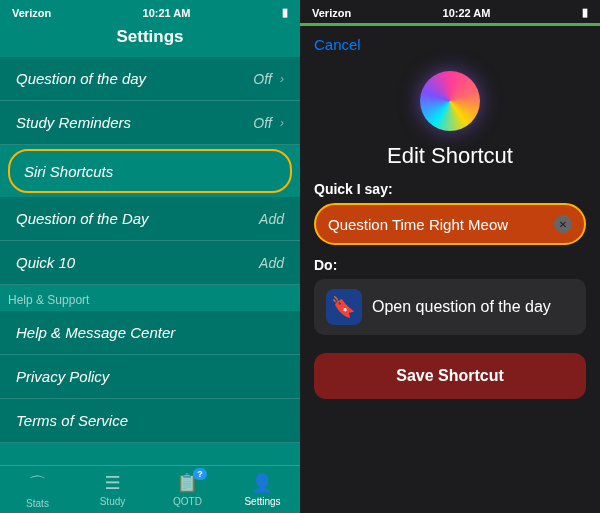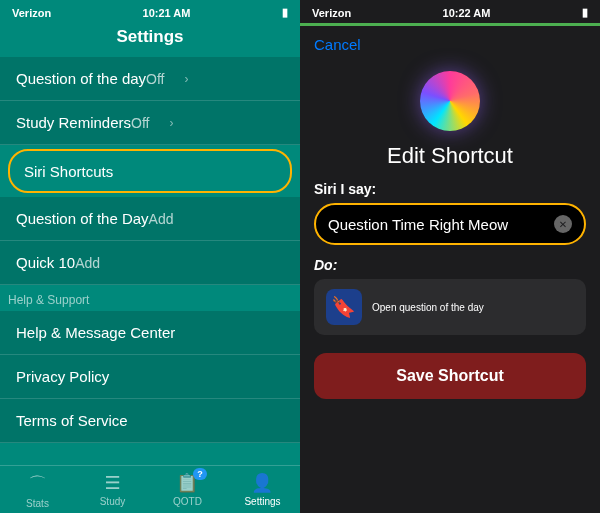--- a/index.html
+++ b/index.html
@@ -37,47 +37,48 @@
       font-weight: 600;
     }
 
     .settings-list {
       flex: 1;
       overflow: hidden;
     }
 
     .settings-item {
       display: flex;
-      justify-content: flex-start;
+      justify-content: space-between;
       align-items: center;
       padding: 12px 16px;
       border-bottom: 1px solid rgba(255,255,255,0.15);
       background: rgba(0,0,0,0.15);
       min-height: 44px;
+      font-style: italic;
     }
 
     .settings-item.highlighted {
       background: transparent;
       border: 2px solid #FFB300;
       border-radius: 20px;
       margin: 4px 8px;
       padding: 7px 14px;
     }
 
     .settings-item-text {
       font-size: 15px;
       color: white;
     }
 
     .settings-item-value {
       font-size: 14px;
       color: rgba(255,255,255,0.7);
       display: flex;
       align-items: center;
-      gap: 16px;
+      gap: 4px;
     }
 
     .section-header {
       padding: 8px 8px 4px;
       font-size: 12px;
       color: rgba(255,255,255,0.6);
       background: transparent;
     }
 
     .chevron {
@@ -207,21 +208,21 @@
 
     .when-i-say {
       padding: 0 14px 6px;
       font-size: 14px;
       color: white;
       font-weight: 600;
     }
 
     .phrase-input-container {
       margin: 0 14px 12px;
-      background: #000000;
+      background: #c2410c;
       border-radius: 22px;
       border: 2px solid #FFB300;
       display: flex;
       align-items: center;
       padding: 10px 12px;
     }
 
     .phrase-text {
       flex: 1;
       font-size: 15px;
@@ -239,21 +240,20 @@
       font-size: 10px;
       color: #1C1C1E;
       cursor: pointer;
     }
 
     .do-label {
       padding: 0 14px 6px;
       font-size: 14px;
       color: white;
       font-weight: 600;
-      font-style: italic;
     }
 
     .do-container {
       margin: 0 14px 14px;
       background: #2C2C2E;
       border-radius: 10px;
       padding: 10px 12px;
       display: flex;
       align-items: center;
       gap: 10px;
@@ -264,21 +264,21 @@
       height: 36px;
       background: #1C3F8C;
       border-radius: 8px;
       display: flex;
       align-items: center;
       justify-content: center;
       font-size: 20px;
     }
 
     .do-text {
-      font-size: 10px;
+      font-size: 16px;
       color: white;
     }
 
     .save-btn {
       margin: 4px 14px 6px;
       background: #7f1d1d;
       border-radius: 12px;
       padding: 14px;
       text-align: center;
       font-size: 16px;
@@ -393,21 +393,21 @@
   <div class="right-top-bar">
     <span class="cancel-btn">Cancel</span>
   </div>
 
   <div class="siri-icon-container">
     <div class="siri-circle"></div>
   </div>
 
   <div class="edit-shortcut-title">Edit Shortcut</div>
 
-  <div class="when-i-say">Siri I say:</div>
+  <div class="when-i-say">Quick I say:</div>
 
   <div class="phrase-input-container">
     <span class="phrase-text">Question Time Right Meow</span>
     <div class="clear-icon">✕</div>
   </div>
 
   <div class="do-label">Do:</div>
 
   <div class="do-container">
     <div class="do-icon">🔖</div>

